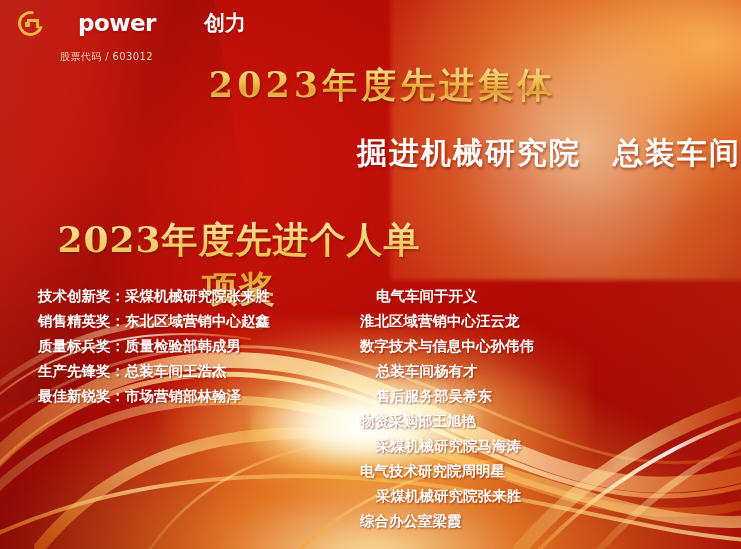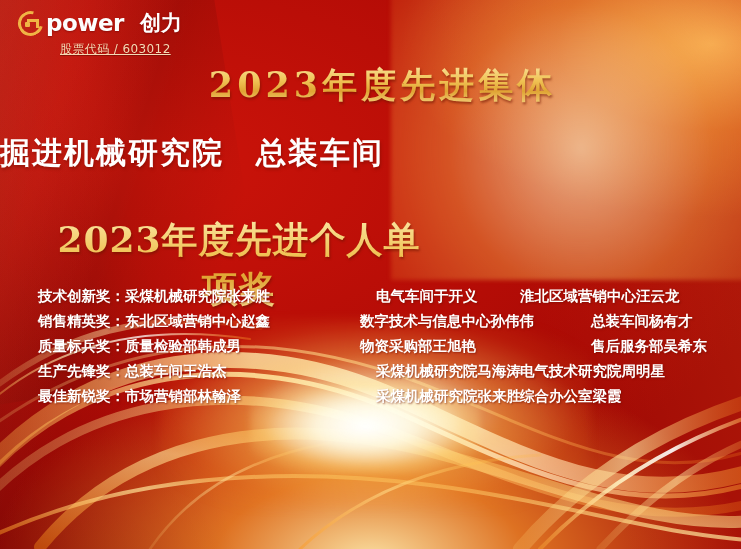--- a/index.html
+++ b/index.html
@@ -52,21 +52,21 @@
     position:absolute; left:250px; bottom:75px; width:230px; height:95px;
     background:radial-gradient(ellipse at 50% 50%, rgba(255,255,255,1) 0%, rgba(255,252,230,.85) 30%, rgba(255,220,130,.35) 62%, rgba(255,190,80,0) 82%);
     filter:blur(3px);
   }
   
   .logo-wrap{
     position:absolute; left:18px; top:11px;
     display:flex; flex-direction:column; align-items:flex-start;
     z-index:8;
   }
-  .logo-row{ display:flex; align-items:center; }
+  .logo-row{ display:flex; align-items:center;gap:32px; }
   .logo-mark{
     width:25px; height:25px; margin-right:3px;
     position:relative; flex:0 0 auto;
   }
   .logo-mark .ring{
     position:absolute; inset:0;
     border:3.4px solid #f0b445; border-radius:50%;
     border-right-color:transparent;
     transform:rotate(-30deg);
   }
@@ -83,44 +83,43 @@
     font-size:23px; font-weight:bold; color:#fdfdfd;
     letter-spacing:-.5px; line-height:1;
     text-shadow:0 1px 2px rgba(90,0,0,.45);
   }
   .logo-cn{
     font-size:21px; font-weight:bold; color:#ffffff;
     margin-left:16px; line-height:1;
     text-shadow:0 1px 2px rgba(90,0,0,.45);
   }
   .logo-code{
-    font-size:12px; color:#f6d9b4; letter-spacing:.4px;
-    margin-top:5px; margin-left:42px;
+    font-size:10px; color:#f6d9b4; letter-spacing:.4px;
+    margin-top:14px; margin-left:42px;
     text-shadow:0 1px 1px rgba(100,10,0,.5);
-    text-decoration:underline;
   }
   
   .gold{
     font-family:"DejaVu Serif", serif;
     font-weight:bold;
     color:#f3c45a;
     background:linear-gradient(180deg,#fbe7a5 0%,#f0c254 40%,#e0a433 62%,#f7dc91 100%);
     -webkit-background-clip:text; background-clip:text;
     -webkit-text-fill-color:transparent;
     filter:drop-shadow(1px 2px 1px rgba(110,20,0,.55));
     padding-left:24px;
   }
   .title-main{
     position:absolute; top:62px; left:0; right:0;
     text-align:center; z-index:7;
     font-size:35px; letter-spacing:4px;
   }
   .title-sub{
     position:absolute; top:133px; left:0; right:0;
-    text-align:left; z-index:7;
+    text-align:right; z-index:7;
     font-family:"DejaVu Serif", serif;
     font-weight:bold; font-size:30px; color:#ffffff;
     letter-spacing:2px;
     text-shadow:1px 2px 3px rgba(120,15,0,.55);
   }
   .head-row{
     position:absolute; top:216px; left:0; right:0; z-index:7;
     display:flex; align-items:baseline;
   }
   .head-left{ width:390px; text-align:center; font-size:36px; letter-spacing:1px;margin-left:32px; }
@@ -132,21 +131,21 @@
   }
   .col-left{ width:350px; padding-left:38px; }
   .col-right{ width:391px; padding-left:10px; }
   .award-line{
     font-family:"DejaVu Serif", serif;
     font-weight:bold; font-size:14.5px; color:#ffffff;
     line-height:25px; white-space:nowrap;
     text-shadow:1px 1px 2px rgba(110,15,0,.6);
   }
   .person-row{
-    display:flex; line-height:25px;
+    display:flex; line-height:25px;flex-direction:column;
   }
   .person-cell{
     font-family:"DejaVu Serif", serif;
     font-weight:bold; font-size:14.5px; color:#ffffff;
     white-space:nowrap;
     text-shadow:1px 1px 2px rgba(110,15,0,.6);
   }
   .person-cell.a{ width:160px; padding-left:16px; }
   .person-cell.b{ width:215px; }
 </style>
@@ -231,22 +230,22 @@
     <div class="col-right">
       <div class="person-row">
         <span class="person-cell a">电气车间于开义</span>
         <span class="person-cell b">淮北区域营销中心汪云龙</span>
       </div>
       <div class="person-row">
         <span class="person-cell b">数字技术与信息中心孙伟伟</span>
         <span class="person-cell a">总装车间杨有才</span>
       </div>
       <div class="person-row">
+        <span class="person-cell a">售后服务部吴希东</span>
         <span class="person-cell b">物资采购部王旭艳</span>
-        <span class="person-cell a">售后服务部吴希东</span>
       </div>
       <div class="person-row">
         <span class="person-cell a">采煤机械研究院马海涛</span>
         <span class="person-cell b">电气技术研究院周明星</span>
       </div>
       <div class="person-row">
         <span class="person-cell a">采煤机械研究院张来胜</span>
         <span class="person-cell b">综合办公室梁霞</span>
       </div>
     </div>

